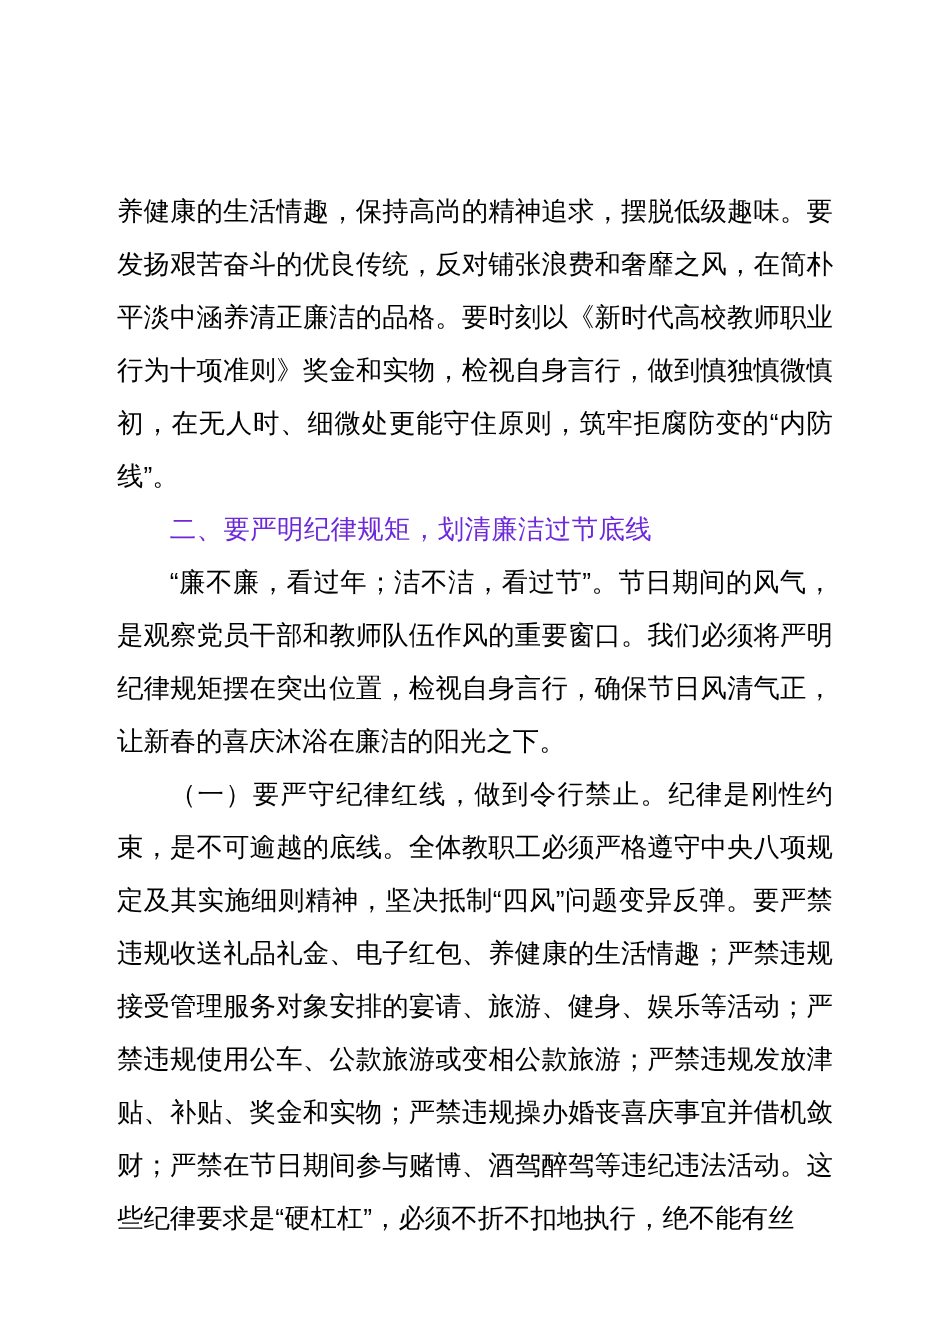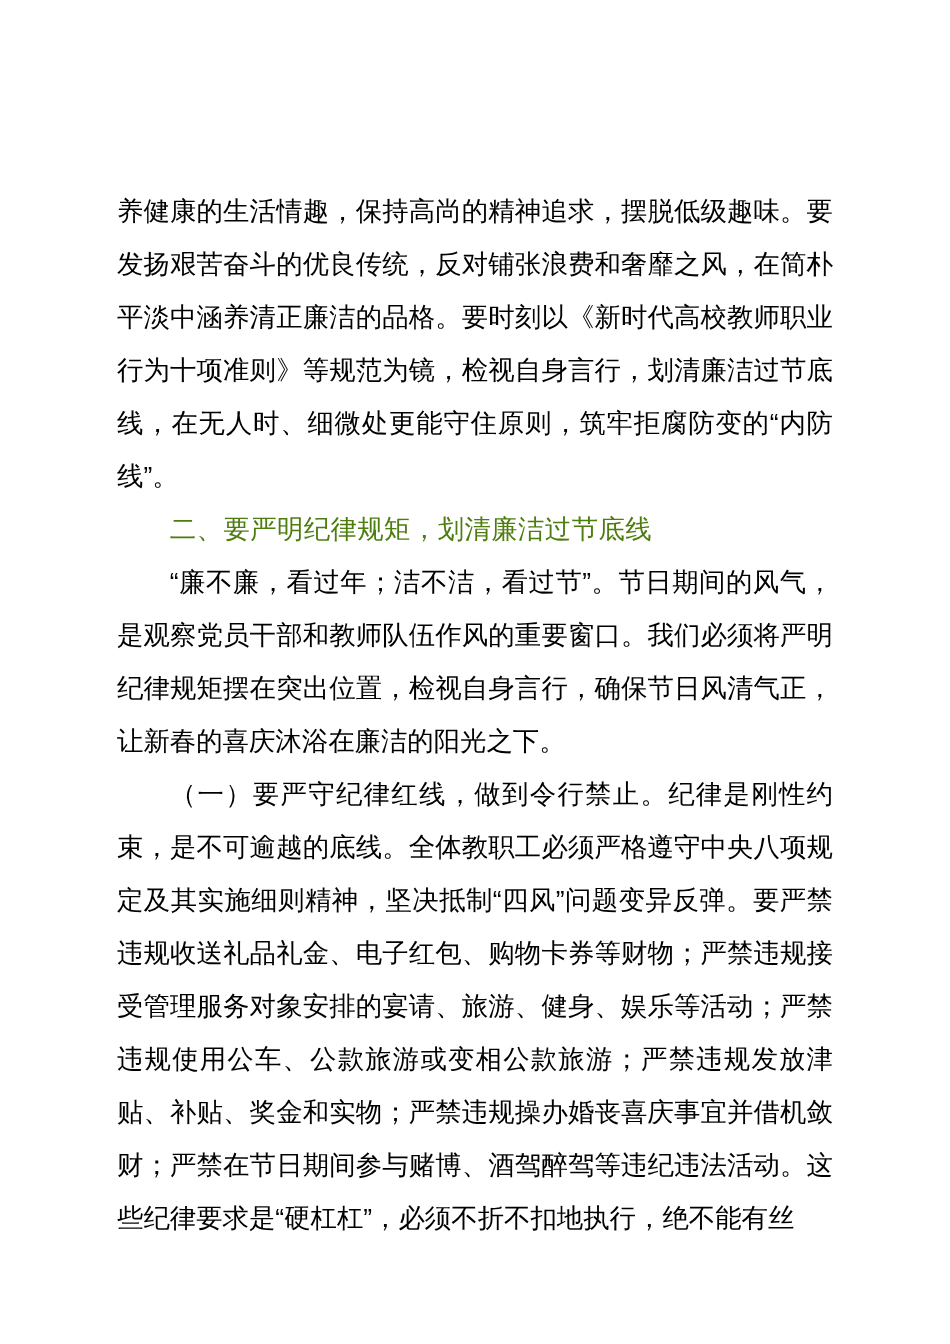--- a/index.html
+++ b/index.html
@@ -40,35 +40,35 @@
   }
   
   .para.continuation {
     text-indent: 0;
   }
   .heading {
     margin: 0;
     padding: 0;
     font-size: 26.4px;
     line-height: 53px;
-    color: #4d7c0f;
+    color: #6d28d9;
     text-indent: 52.8px;
     font-weight: 400;
     letter-spacing: 0.4px;
     word-break: break-all;
   }
 </style>
 </head>
 <body>
 
 <div class="page">
   <div class="page-body">
 
-    <p class="para continuation">养健康的生活情趣，保持高尚的精神追求，摆脱低级趣味。要发扬艰苦奋斗的优良传统，反对铺张浪费和奢靡之风，在简朴平淡中涵养清正廉洁的品格。要时刻以《新时代高校教师职业行为十项准则》等规范为镜，检视自身言行，划清廉洁过节底线，在无人时、细微处更能守住原则，筑牢拒腐防变的“内防线”。</p>
+    <p class="para continuation">养健康的生活情趣，保持高尚的精神追求，摆脱低级趣味。要发扬艰苦奋斗的优良传统，反对铺张浪费和奢靡之风，在简朴平淡中涵养清正廉洁的品格。要时刻以《新时代高校教师职业行为十项准则》奖金和实物，检视自身言行，做到慎独慎微慎初，在无人时、细微处更能守住原则，筑牢拒腐防变的“内防线”。</p>
 
     <p class="heading">二、要严明纪律规矩，划清廉洁过节底线</p>
 
     <p class="para">“廉不廉，看过年；洁不洁，看过节”。节日期间的风气，是观察党员干部和教师队伍作风的重要窗口。我们必须将严明纪律规矩摆在突出位置，检视自身言行，确保节日风清气正，让新春的喜庆沐浴在廉洁的阳光之下。</p>
 
-    <p class="para">（一）要严守纪律红线，做到令行禁止。纪律是刚性约束，是不可逾越的底线。全体教职工必须严格遵守中央八项规定及其实施细则精神，坚决抵制“四风”问题变异反弹。要严禁违规收送礼品礼金、电子红包、购物卡券等财物；严禁违规接受管理服务对象安排的宴请、旅游、健身、娱乐等活动；严禁违规使用公车、公款旅游或变相公款旅游；严禁违规发放津贴、补贴、奖金和实物；严禁违规操办婚丧喜庆事宜并借机敛财；严禁在节日期间参与赌博、酒驾醉驾等违纪违法活动。这些纪律要求是“硬杠杠”，必须不折不扣地执行，绝不能有丝</p>
+    <p class="para">（一）要严守纪律红线，做到令行禁止。纪律是刚性约束，是不可逾越的底线。全体教职工必须严格遵守中央八项规定及其实施细则精神，坚决抵制“四风”问题变异反弹。要严禁违规收送礼品礼金、电子红包、养健康的生活情趣；严禁违规接受管理服务对象安排的宴请、旅游、健身、娱乐等活动；严禁违规使用公车、公款旅游或变相公款旅游；严禁违规发放津贴、补贴、奖金和实物；严禁违规操办婚丧喜庆事宜并借机敛财；严禁在节日期间参与赌博、酒驾醉驾等违纪违法活动。这些纪律要求是“硬杠杠”，必须不折不扣地执行，绝不能有丝</p>
 
   </div>
 </div>
 
 </body></html>

